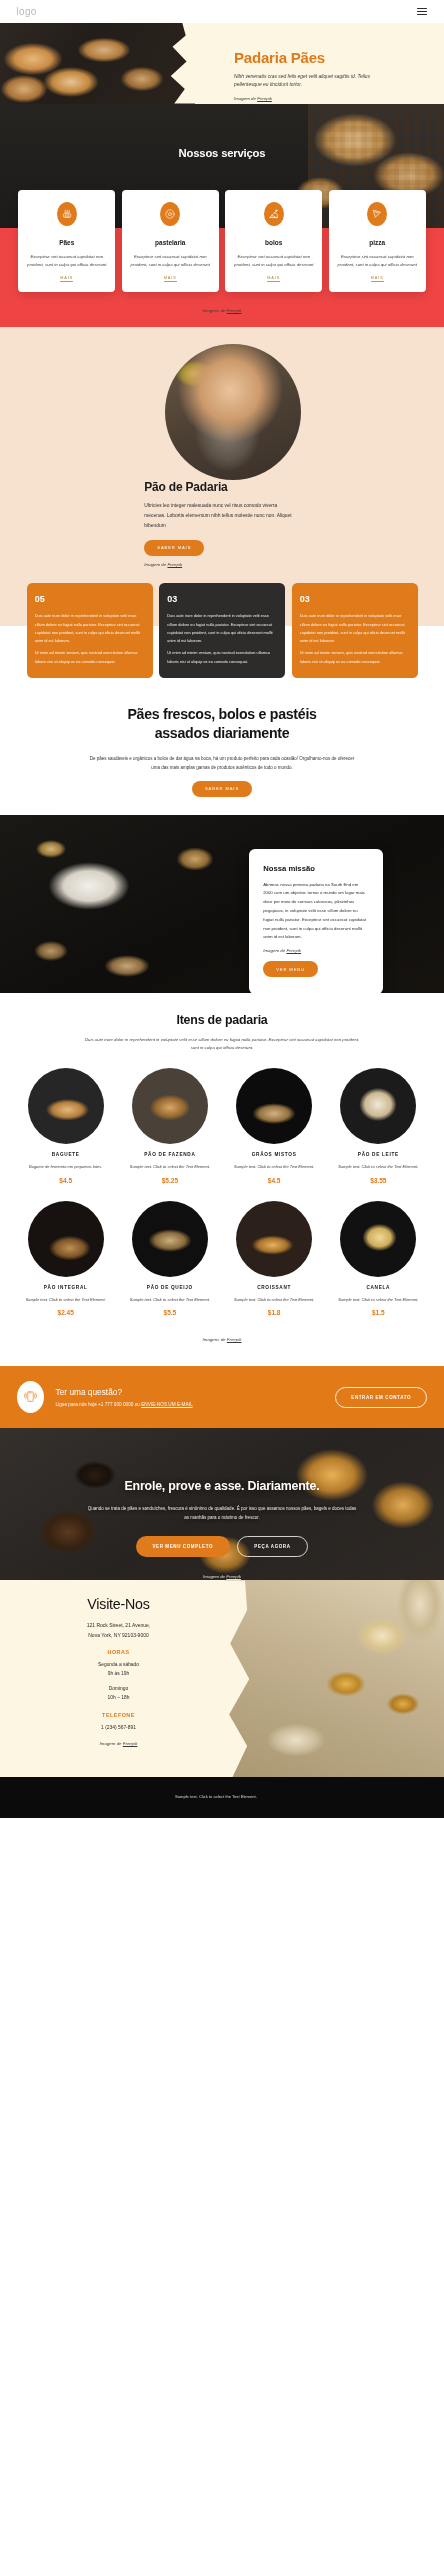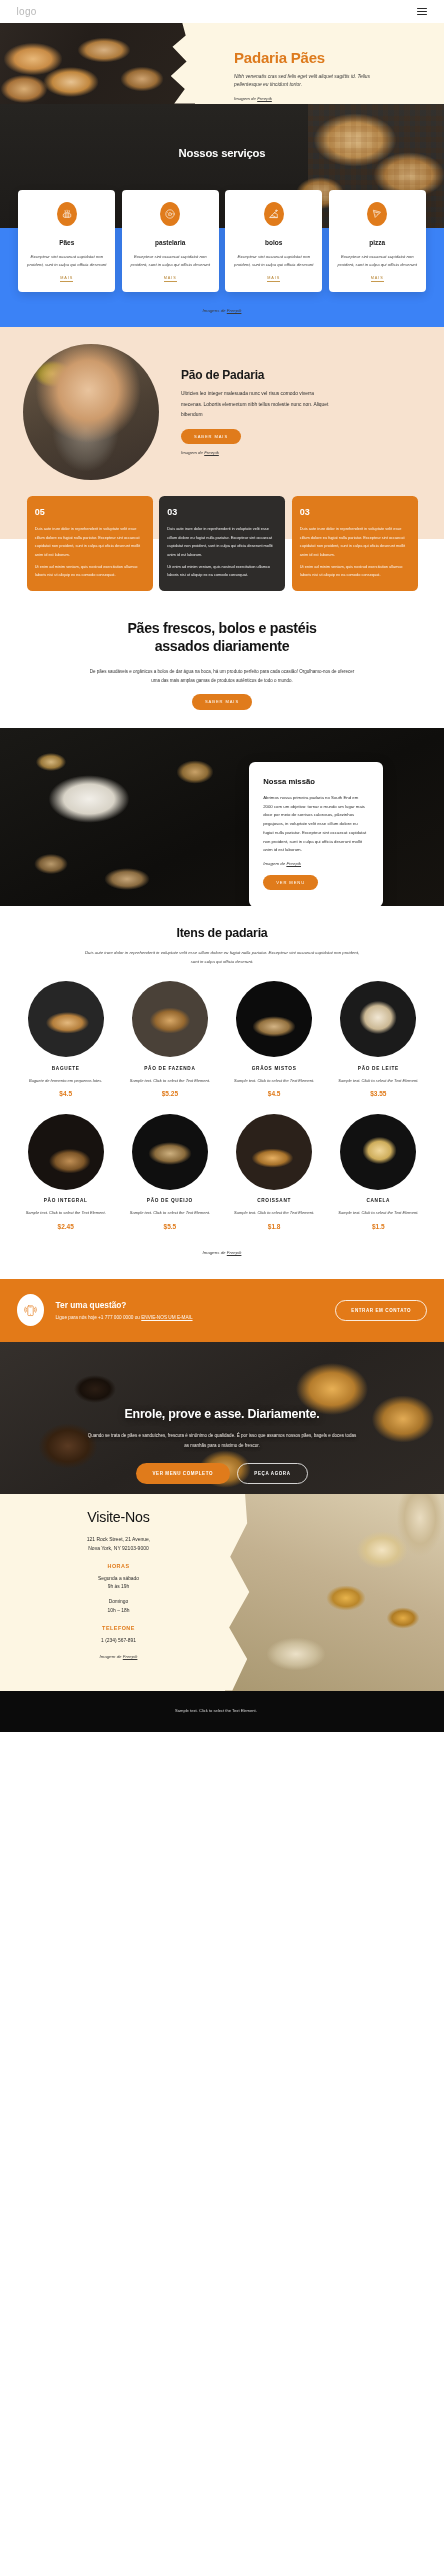--- a/index.html
+++ b/index.html
@@ -52,21 +52,21 @@
   .credit u { text-decoration: underline; }
   .btn {
     display: inline-block; border: none; cursor: pointer;
     background: #e07b1b; color: #fff; border-radius: 24px;
     font-size: 4.1px; letter-spacing: 0.9px; font-weight: 500;
     padding: 5.3px 13px; margin-top: 8.3px; text-align: center;
     font-family: "Liberation Sans", sans-serif;
   }
 
   
-  .services { position: relative; background: #3b82f6; padding-bottom: 13px; }
+  .services { position: relative; background: #ef4444; padding-bottom: 13px; }
   .services-bg {
     position: absolute; left: 0; top: 0; width: 444px; height: 124px;
     background:
       radial-gradient(ellipse 56px 36px at 355px 36px, #d8b57e 0%, #b58545 48%, rgba(181,133,69,0) 74%),
       radial-gradient(ellipse 47px 30px at 409px 71px, #cda871 0%, #a9793c 50%, rgba(169,121,60,0) 76%),
       radial-gradient(ellipse 30px 20px at 320px 89px, #c9a26c 0%, #9c6f35 55%, rgba(156,111,53,0) 80%),
       linear-gradient(180deg, #262421 0%, #1d1b19 100%);
   }
   .services-bg:before {
     content:""; position:absolute; left:308px; top:0; width:136px; height:124px;
@@ -95,21 +95,21 @@
   .svc-desc {
     margin-top: 7.1px; font-size: 4.3px; font-style: italic; line-height: 1.85; color: #3f3f3f;
   }
   .svc-more {
     display: inline-block; margin-top: 7.1px; font-size: 3.8px; letter-spacing: 0.9px;
     color: #b5812f; border-bottom: 0.6px solid #c79a4f; padding-bottom: 1.2px; cursor: pointer;
   }
   .svc-credit { position: relative; text-align: center; margin-top: 10.7px; }
 
   
-  .about { background: #f7e2cf; padding: 16.6px 0 6px; display: flex; align-items: center; }
+  .about { background: #f7e2cf; padding: 16.6px 0 6px; display: flex; align-items: center; flex-direction: column; }
   .about-img {
     width: 136px; height: 136px; border-radius: 50%; margin-left: 22.5px; flex: none;
     background:
       radial-gradient(circle at 48% 34%, #e9c49e 0%, #cd9b6c 26%, rgba(205,155,108,0) 46%),
       radial-gradient(ellipse 41px 53px at 46% 62%, #8d8275 0%, #5c5349 60%, rgba(92,83,73,0) 82%),
       radial-gradient(ellipse 24px 16.6px at 22% 22%, #d9c24f 0%, #9c8a2d 55%, rgba(156,138,45,0) 80%),
       linear-gradient(160deg, #6b5a47 0%, #4b3f33 55%, #3a302a 100%);
   }
   .about-text { margin-left: 22.5px; width: 178px; }
   .about-text h2 { font-size: 12px; font-weight: 700; color: #1a1a1a; letter-spacing: -0.2px; }
@@ -188,42 +188,42 @@
   
   .ctabar {
     background: #e37a18; display: flex; align-items: center; padding: 15.4px 16.6px; gap: 12px;
   }
   .cta-ico {
     width: 27px; height: 32px; border-radius: 50%; background: #fff; flex: none;
     display: flex; align-items: center; justify-content: center;
   }
   .cta-ico svg { width: 13px; height: 15.4px; }
   .cta-txt { flex: 1; }
-  .cta-txt h3 { font-size: 8.3px; font-weight: 700; color: #fff; }
+  .cta-txt h3 { font-size: 8.3px; font-weight: 400; color: #fff; }
   .cta-txt p { margin-top: 4.7px; font-size: 4.7px; color: rgba(255,255,255,.95); }
   .cta-txt p u { text-decoration: underline; }
   .cta-btn {
     border: 0.6px solid rgba(255,255,255,.85); background: transparent; color: #fff;
     border-radius: 24px; font-size: 4.5px; letter-spacing: 0.6px; font-weight: 700;
     padding: 7.1px 15.4px; cursor: pointer; font-family: "Liberation Sans", sans-serif;
   }
 
   
   .roll { position: relative; height: 152px; overflow: hidden; text-align: center; }
   .roll-bg {
     position: absolute; inset: 0;
     background:
       radial-gradient(ellipse 50px 36px at 332px 47px, #e8b055 0%, #b57c2c 45%, rgba(181,124,44,0) 72%),
       radial-gradient(ellipse 41px 31px at 403px 77px, #e2ab55 0%, #a9752a 48%, rgba(169,117,42,0) 76%),
       radial-gradient(ellipse 33px 24px at 225px 127px, #d89f4c 0%, #9c6c26 50%, rgba(156,108,38,0) 78%),
       radial-gradient(ellipse 37px 28.4px at 68px 104px, #5a3a22 0%, #36210f 55%, rgba(54,33,15,0) 80%),
       radial-gradient(ellipse 25px 16.6px at 95px 47px, #2b1d13 0%, #18100a 60%, rgba(24,16,10,0) 84%),
       linear-gradient(150deg, #35302c 0%, #272320 50%, #2e2925 100%);
   }
-  .roll-inner { position: relative; padding-top: 65px; }
+  .roll-inner { position: relative; padding-top: 51px; }
   .roll h2 {
     font-size: 12.4px; font-weight: 700; color: #fff; letter-spacing: -0.2px;
     text-shadow: 0 1.2px 6px rgba(0,0,0,.6);
   }
   .roll p {
     margin: 10.7px auto 0; max-width: 272px; font-size: 4.5px; line-height: 2.05;
     color: #f2ece6; text-shadow: 0 0.6px 3.6px rgba(0,0,0,.7);
   }
   .roll-btns { margin-top: 13px; display: flex; gap: 7.1px; justify-content: center; }
   .btn-solid {

